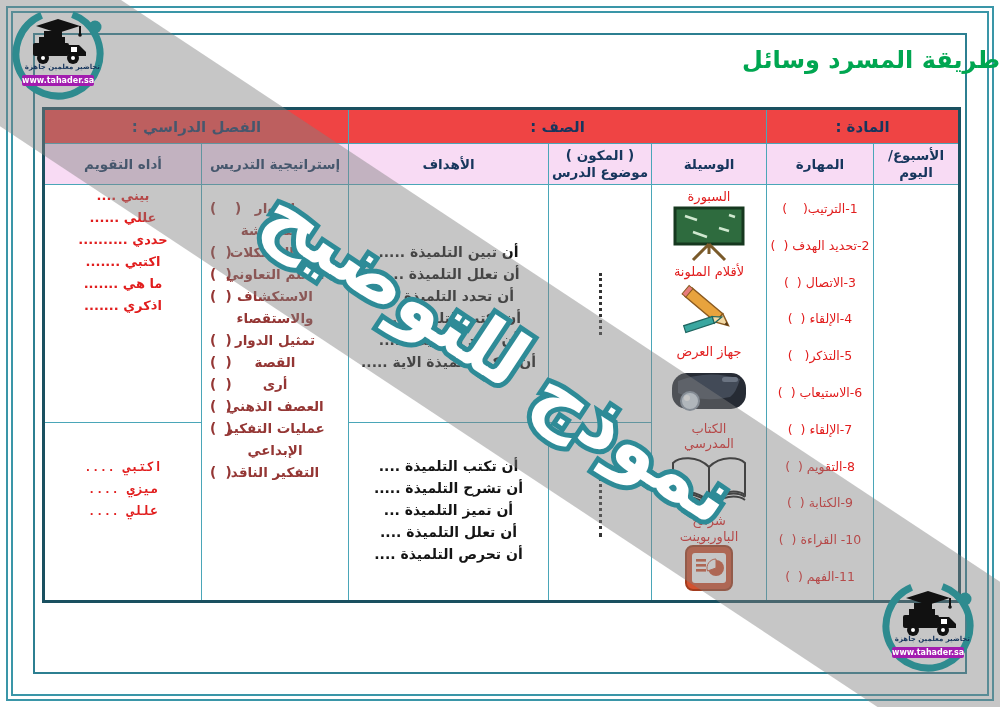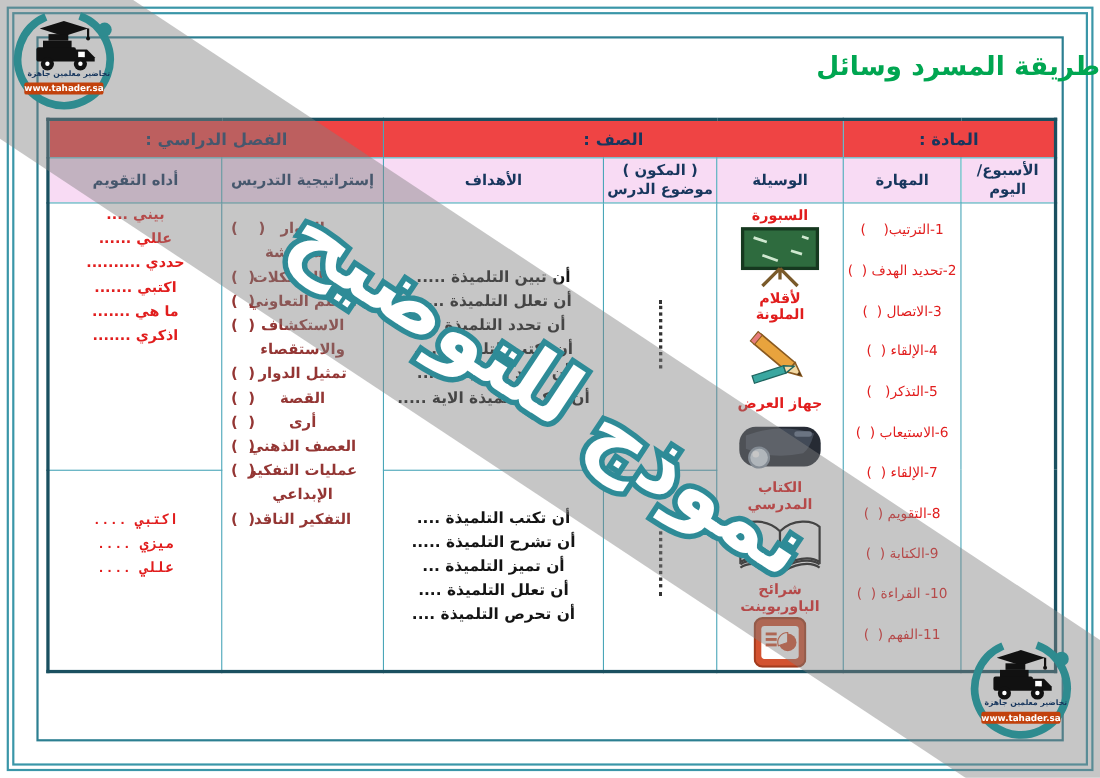--- a/index.html
+++ b/index.html
@@ -26,21 +26,21 @@
   .main-table th,.main-table td{border:1px solid #4aa6b8;padding:0;vertical-align:top;overflow:hidden;}
   .row-group th{background:#ef4444;color:#17365d;font-size:15px;font-weight:bold;height:33px;text-align:center;vertical-align:middle;}
   .row-cols th{background:#f8dbf4;color:#17365d;font-size:13.5px;font-weight:bold;height:40px;text-align:center;vertical-align:middle;line-height:1.25;}
   .body-row1{height:238px;}
   .body-row2{height:179px;}
   
   .skills-list{display:flex;flex-direction:column;justify-content:space-around;height:405px;padding:5px 2px;}
   .skill-item{color:#e11d1d;font-size:12.5px;font-weight:normal;text-align:center;white-space:nowrap;}
   
   .media-stack{display:flex;flex-direction:column;align-items:center;padding-top:4px;}
-  .media-label{color:#e11d1d;font-size:13px;font-weight:bold;text-align:center;line-height:1.2;width:86px;}
+  .media-label{color:#e11d1d;font-size:13px;font-weight:normal;text-align:center;line-height:1.2;width:86px;}
   .media-icon{margin:1px 0 2px 0;}
   
   .vdots{width:0;border-left:3px dotted #333;margin:0 auto;}
   .vdots-r1{height:62px;margin-top:88px;}
   .vdots-r2{height:66px;margin-top:48px;}
   
   .objectives-list{color:#141414;font-size:14px;font-weight:bold;text-align:center;line-height:22px;}
   .obj-r1{padding-top:56px;}
   .obj-r2{padding-top:32px;}
   
@@ -61,21 +61,21 @@
   }
   .wm-text{position:relative;font-size:76px;font-weight:bold;white-space:nowrap;}
   .wm-stroke{color:#2e8b97;-webkit-text-stroke:10px #2e8b97;
     text-shadow:0 0 2px #2e8b97;}
   .wm-fill{position:absolute;left:0;top:0;color:#ffffff;}
   
   .logo{position:absolute;width:96px;height:102px;z-index:5;}
   .logo-top{left:10px;top:6px;}
   .logo-bottom{left:880px;top:578px;}
   .logo .tagline{position:absolute;left:6px;right:6px;top:58px;font-size:7px;font-weight:bold;color:#17365d;text-align:right;line-height:1.1;}
-  .logo .website{position:absolute;left:12px;right:12px;top:69px;font-size:8px;font-weight:bold;color:#ffffff;background:#c2410c;text-align:center;border-radius:2px;padding:1px 0;direction:ltr;}
+  .logo .website{position:absolute;left:12px;right:12px;top:69px;font-size:8px;font-weight:bold;color:#ffffff;background:#a21caf;text-align:center;border-radius:2px;padding:1px 0;direction:ltr;}
 </style>
 </head>
 <body>
 
 <div class="frame-outer"></div>
 <div class="frame-mid"></div>
 <div class="frame-content"></div>
 
 <div class="doc-title">طريقة المسرد وسائل</div>
 

